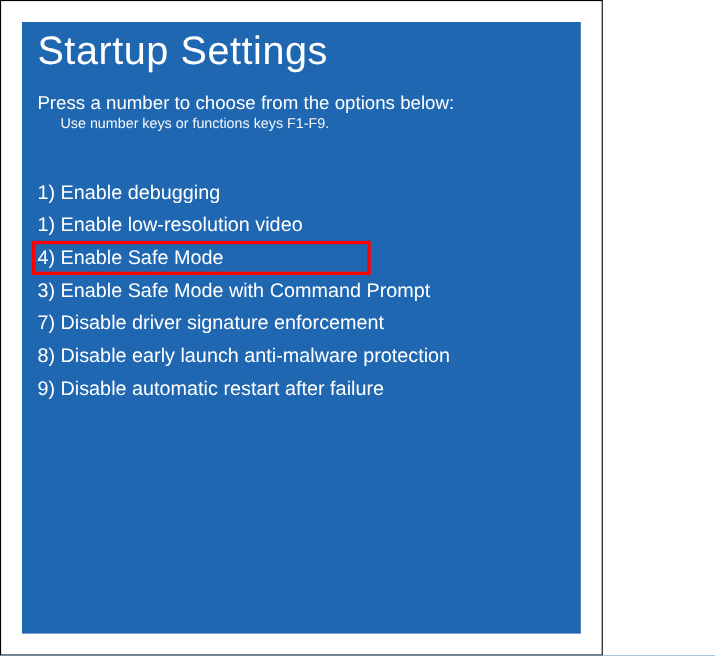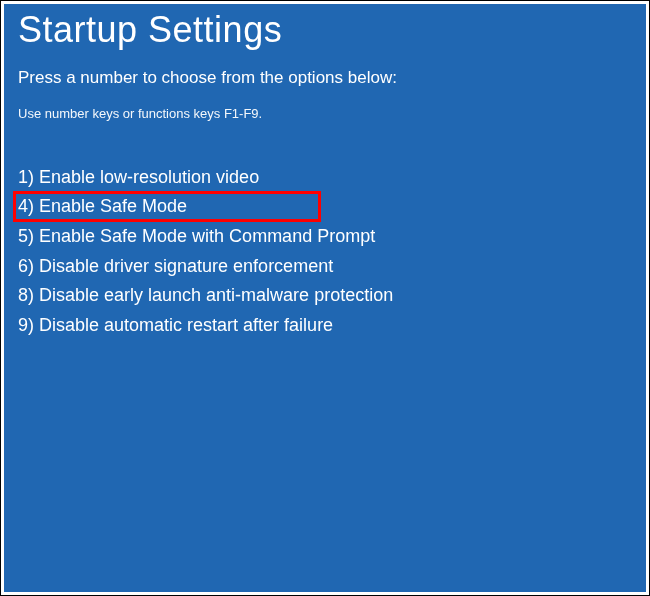--- a/index.html
+++ b/index.html
@@ -8,50 +8,50 @@
       box-sizing: border-box;
     }
     body {
       width: 650px;
       height: 596px;
       background: #ffffff;
       font-family: "Segoe UI Light", "Segoe UI", Arial, sans-serif;
       overflow: hidden;
     }
     .outer-border {
-      width: 650px;
+      width: 548px;
       height: 596px;
       border: 1px solid #000000;
-      padding: 3px;
+      padding: 19px;
     }
     .screen {
       width: 100%;
       height: 100%;
       background: #2067b2;
       color: #ffffff;
       padding: 6px 14px 10px 14px;
       position: relative;
     }
     .title {
       font-size: 36px;
       font-weight: 300;
       letter-spacing: 0.5px;
       margin-bottom: 18px;
       line-height: 1.1;
     }
     .subtitle {
       font-size: 17px;
       font-weight: 300;
-      margin-bottom: 18px;
     }
     .hint {
       font-size: 13px;
       font-weight: 300;
       margin-bottom: 42px;
       opacity: 0.95;
+      margin-left: 21px;
     }
     .options {
       display: flex;
       flex-direction: column;
     }
     .option-item {
       font-size: 18px;
       font-weight: 300;
       line-height: 1.65;
       position: relative;
@@ -80,31 +80,34 @@
 <body>
 
 <div class="outer-border">
   <div class="screen">
     <h1 class="title">Startup Settings</h1>
     <div class="subtitle">Press a number to choose from the options below:</div>
     <div class="hint">Use number keys or functions keys F1-F9.</div>
 
     <div class="options">
       <div class="option-item">
+        <span>1) Enable debugging</span>
+      </div>
+      <div class="option-item">
         <span>1) Enable low-resolution video</span>
       </div>
       <div class="option-item">
         <span>4) Enable Safe Mode</span>
         <div class="highlight-box"></div>
       </div>
       <div class="option-item">
-        <span>5) Enable Safe Mode with Command Prompt</span>
+        <span>3) Enable Safe Mode with Command Prompt</span>
       </div>
       <div class="option-item">
-        <span>6) Disable driver signature enforcement</span>
+        <span>7) Disable driver signature enforcement</span>
       </div>
       <div class="option-item">
         <span>8) Disable early launch anti-malware protection</span>
       </div>
       <div class="option-item">
         <span>9) Disable automatic restart after failure</span>
       </div>
     </div>
 
   </div>

